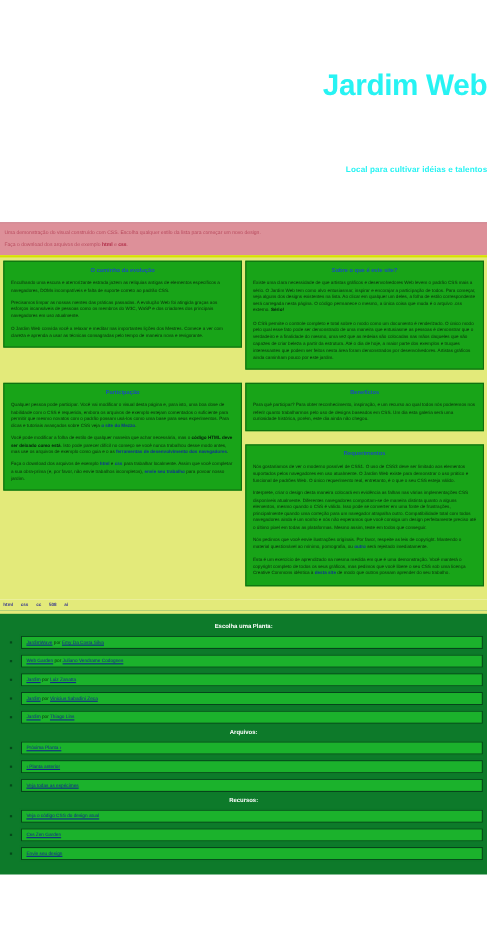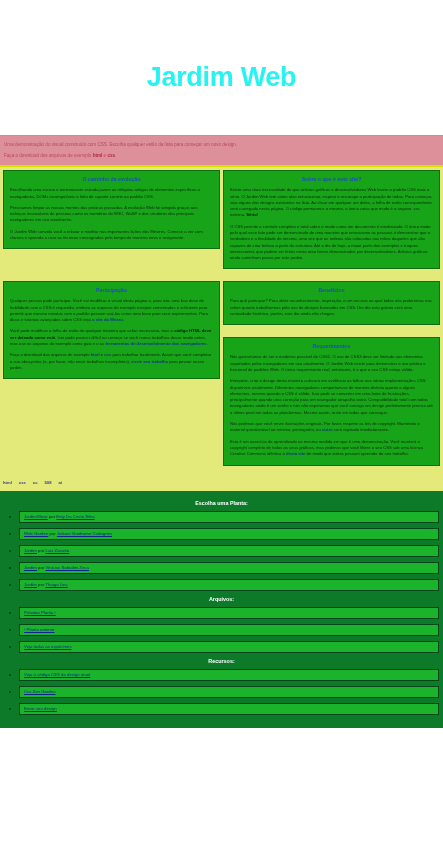--- a/index.html
+++ b/index.html
@@ -10,21 +10,21 @@
     background: #ffffff;
     font-family: "Liberation Sans", sans-serif;
   }
   #page { width: 443px; min-height: 854px; position: relative; background:#fff; }
 
   
   .header {
     background: #ffffff;
     padding-top: 64px;
     padding-bottom: 44px;
-    text-align: center;
+    text-align: right;
   }
   .site-title {
     margin: 0;
     font-size: 27px;
     line-height: 1;
     font-weight: bold;
     color: #27f3f3;
     letter-spacing: -0.3px;
   }
   .site-tagline {
@@ -138,20 +138,21 @@
   }
   .lists .row .by { color: #062c08; }
 </style>
 </head>
 <body>
 
 <div id="page">
 
   <div class="header">
     <h1 class="site-title">Jardim Web</h1>
+    <h2 class="site-tagline">Local para cultivar idéias e talentos</h2>
   </div>
 
   <div class="summary">
     <p>
       <span>Uma demonstração do visual construído com CSS. Escolha qualquer estilo da lista para começar um novo design.</span>
     </p>
     <p>
       <span>Faça o download dos arquivos de exemplo </span><a href="#">html</a><span> e </span><a href="#">css</a><span>.</span>
     </p>
   </div>

